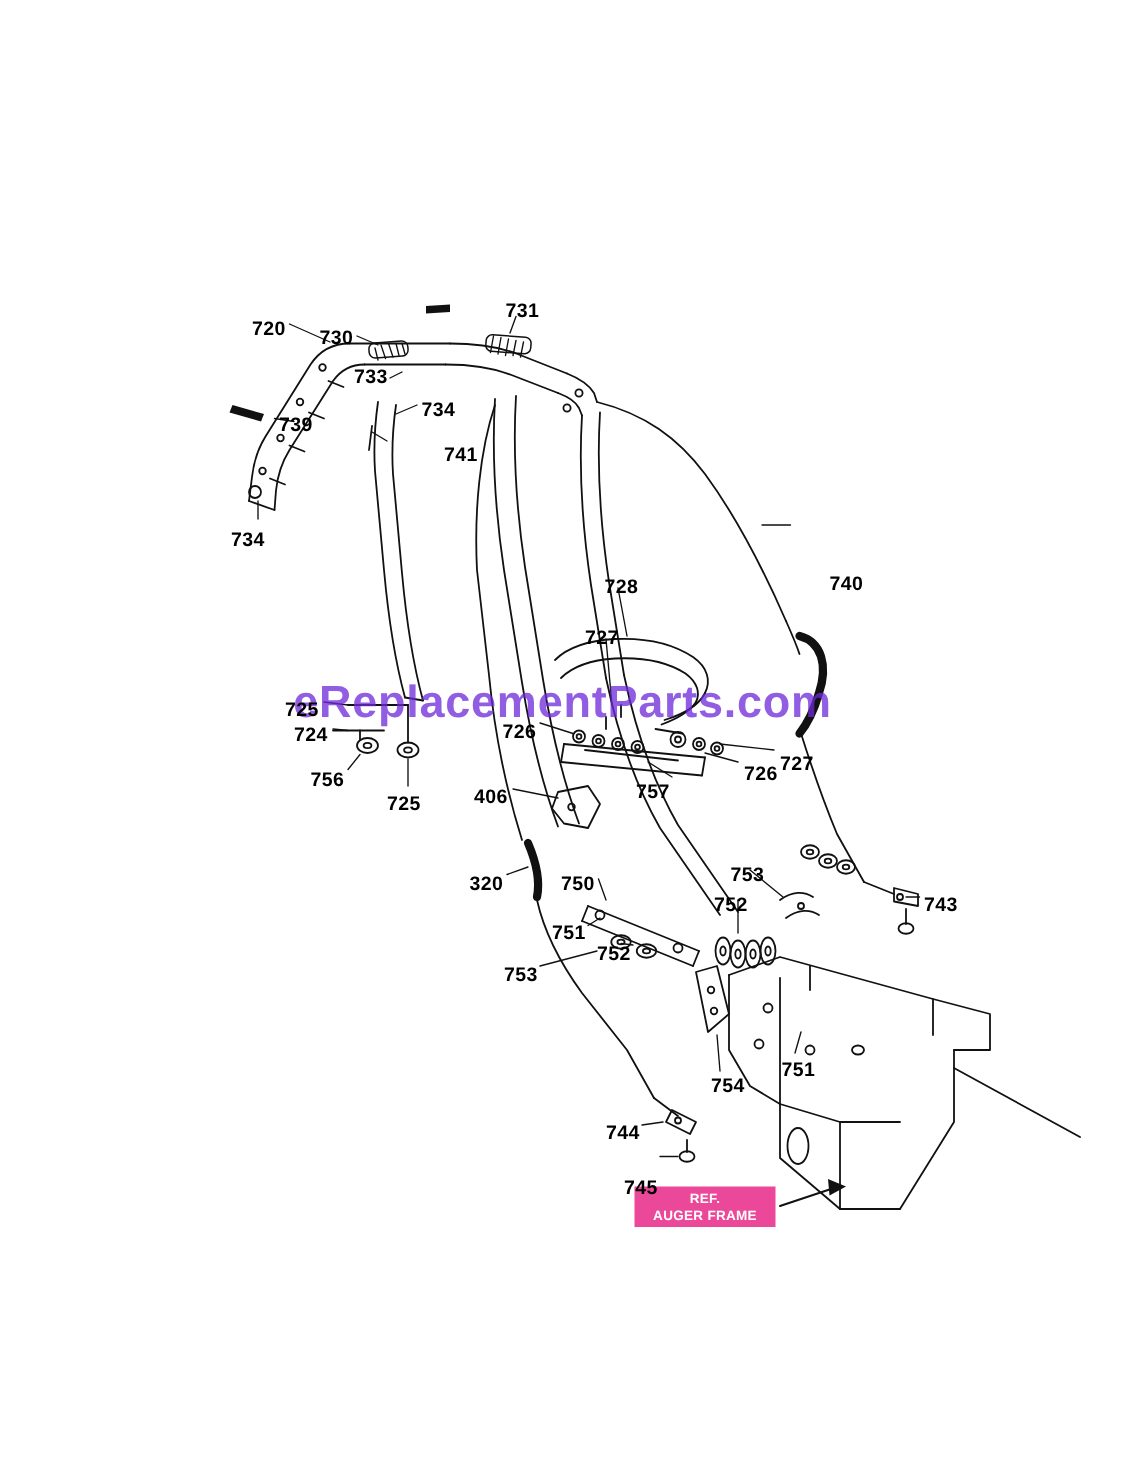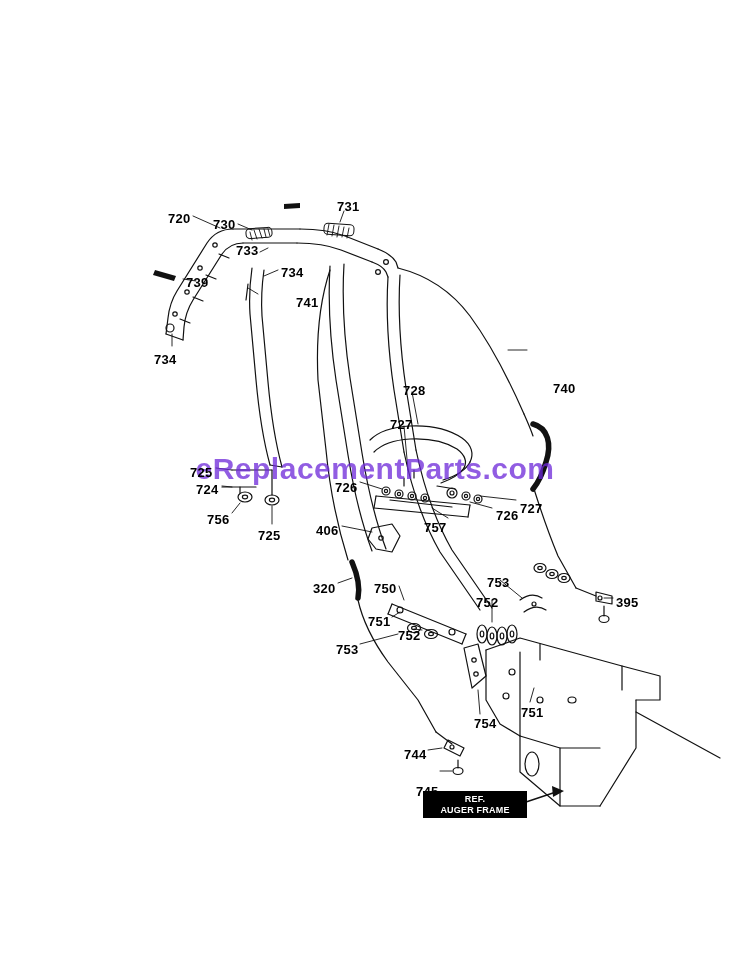--- a/index.html
+++ b/index.html
@@ -47,23 +47,23 @@
     color: #6d28d9;
     opacity: 0.75;
     letter-spacing: 0.5px;
     pointer-events: none;
     white-space: nowrap;
   }
   .ref-box {
     position: absolute;
     left: 423px;
     top: 791px;
-    width: 104px;
+    width: 94px;
     height: 27px;
-    background: #000000;
+    background: #ec4899;
     color: #ffffff;
     font-size: 9px;
     font-weight: bold;
     display: flex;
     flex-direction: column;
     align-items: center;
     justify-content: center;
     line-height: 1.15;
     letter-spacing: 0.2px;
   }
@@ -333,21 +333,21 @@
       <div class="callout" style="left: 520px; top: 502px;">727</div>
       <div class="callout" style="left: 496px; top: 509px;">726</div>
       <div class="callout" style="left: 207px; top: 513px;">756</div>
       <div class="callout" style="left: 258px; top: 529px;">725</div>
       <div class="callout" style="left: 316px; top: 524px;">406</div>
       <div class="callout" style="left: 424px; top: 521px;">757</div>
       <div class="callout" style="left: 313px; top: 582px;">320</div>
       <div class="callout" style="left: 374px; top: 582px;">750</div>
       <div class="callout" style="left: 487px; top: 576px;">753</div>
       <div class="callout" style="left: 476px; top: 596px;">752</div>
-      <div class="callout" style="left: 616px; top: 596px;">395</div>
+      <div class="callout" style="left: 616px; top: 596px;">743</div>
       <div class="callout" style="left: 368px; top: 615px;">751</div>
       <div class="callout" style="left: 398px; top: 629px;">752</div>
       <div class="callout" style="left: 336px; top: 643px;">753</div>
       <div class="callout" style="left: 474px; top: 717px;">754</div>
       <div class="callout" style="left: 521px; top: 706px;">751</div>
       <div class="callout" style="left: 404px; top: 748px;">744</div>
       <div class="callout" style="left: 416px; top: 769px; margin-top: 16px;">745</div>
     </div>
 
 </div>

